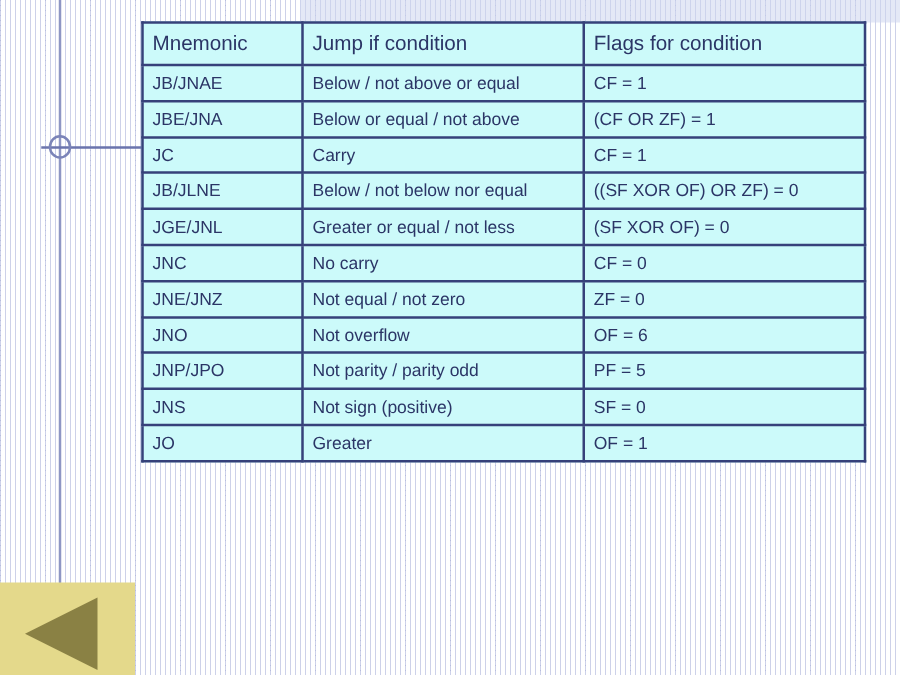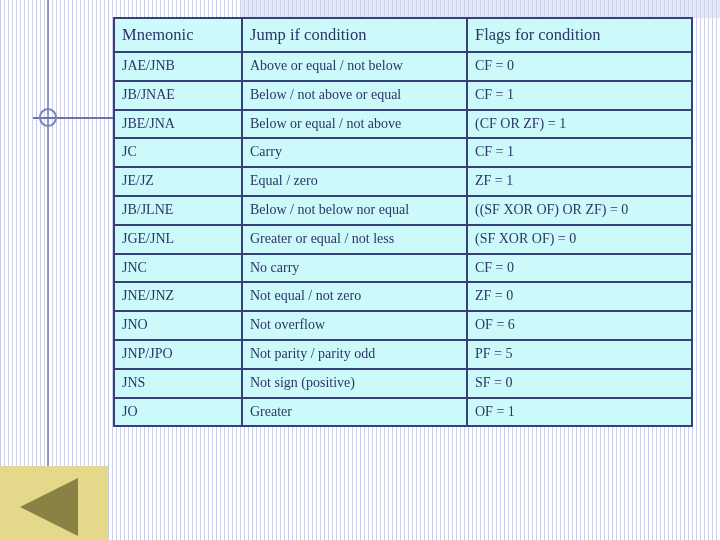--- a/index.html
+++ b/index.html
@@ -134,21 +134,20 @@
     text-align: left;
     vertical-align: middle;
     padding: 0 7px;
     height: 26.8px;
     line-height: 26.8px;
     font-size: 14px;
     font-weight: normal;
     white-space: nowrap;
     overflow: hidden;
     letter-spacing: 0px;
-    font-family: Liberation Serif, serif;
   }
   #jump-table thead th {
     font-size: 16.5px;
     font-weight: normal;
     height: 32px;
     line-height: 32px;
     color: #2b3566;
   }
   #jump-table .col-mnemonic { width: 128px; }
   #jump-table .col-condition { width: 225px; }
@@ -178,45 +177,35 @@
     </colgroup>
     <thead>
       <tr>
         <th>Mnemonic</th>
         <th>Jump if condition</th>
         <th>Flags for condition</th>
       </tr>
     </thead>
     <tbody id="table-body">
         <tr>
-          <td>JAE/JNB</td>
-          <td>Above or equal / not below</td>
-          <td>CF = 0</td>
-        </tr>
-        <tr>
           <td>JB/JNAE</td>
           <td>Below / not above or equal</td>
           <td>CF = 1</td>
         </tr>
         <tr>
           <td>JBE/JNA</td>
           <td>Below or equal / not above</td>
           <td>(CF OR ZF) = 1</td>
         </tr>
         <tr>
           <td>JC</td>
           <td>Carry</td>
           <td>CF = 1</td>
         </tr>
         <tr>
-          <td>JE/JZ</td>
-          <td>Equal / zero</td>
-          <td>ZF = 1</td>
-        </tr>
-        <tr>
           <td>JB/JLNE</td>
           <td>Below / not below nor equal</td>
           <td>((SF XOR OF) OR ZF) = 0</td>
         </tr>
         <tr>
           <td>JGE/JNL</td>
           <td>Greater or equal / not less</td>
           <td>(SF XOR OF) = 0</td>
         </tr>
         <tr>

